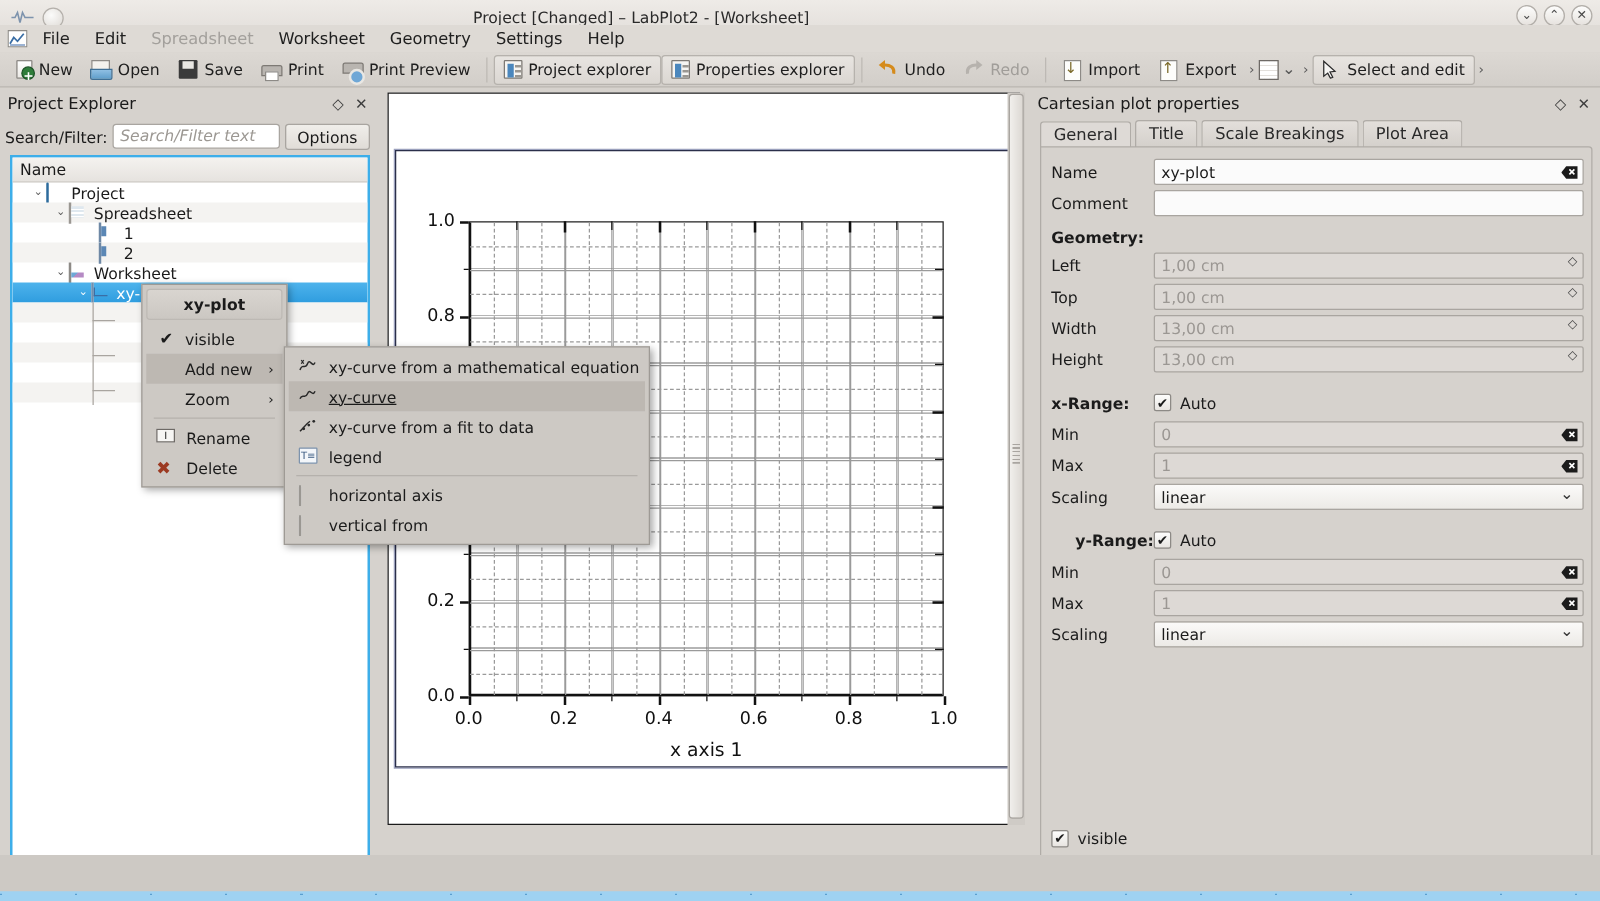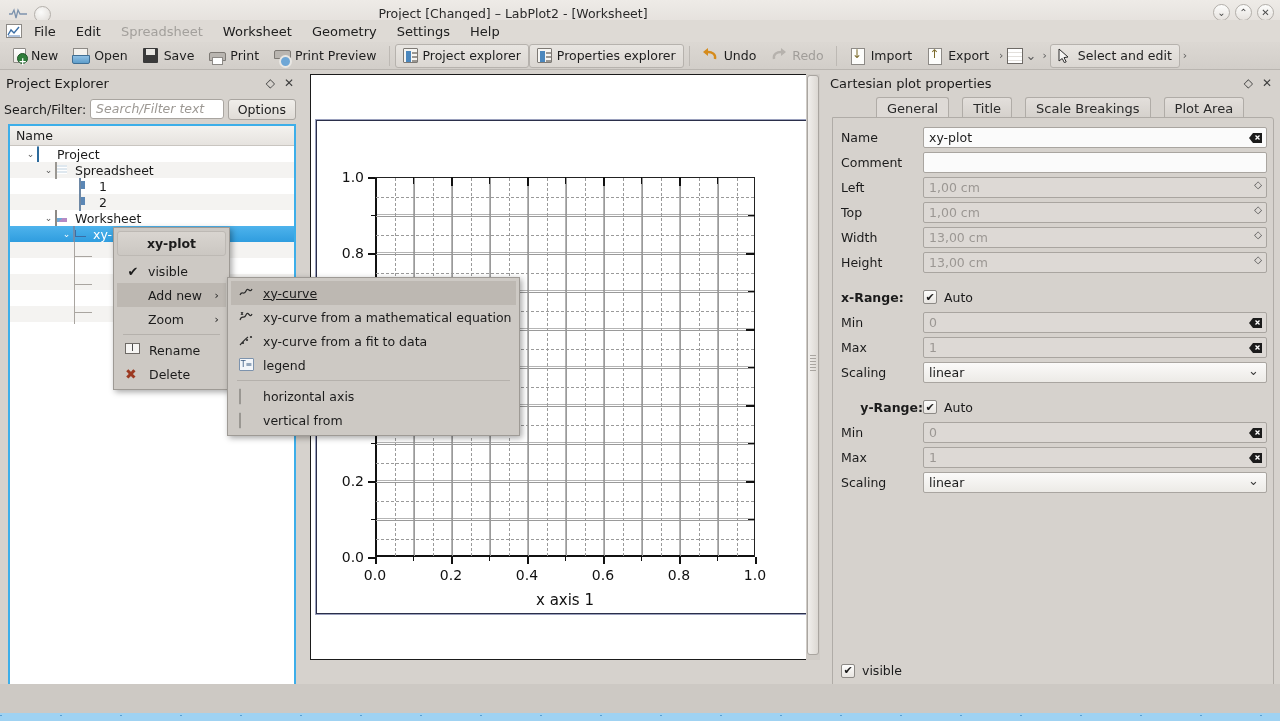--- a/index.html
+++ b/index.html
@@ -207,21 +207,21 @@
     background:repeating-linear-gradient(#a9a5a0 0 1px, transparent 1px 3px);}
   .ws-darkbar { position:absolute; left:4px; top:640px; width:506px; height:14px; background:#777471; }
   .ws-blackline{ position:absolute; left:4px; top:636px; width:506px; height:3px; background:#111; }
 
   
   .dock-right {
     position:absolute; left:826px; top:72px; width:454px; height:612px; background:#d6d2cd;
   }
   .pp-title { position:absolute; left:4px; top:4px; font-size:13px; }
   .pp-btns { position:absolute; right:8px; top:4px; display:flex; gap:9px; font-size:12px; color:#3d3d3d; }
-  .pp-tabs { position:absolute; left:6px; top:24px; display:flex; align-items:center; gap:13px;margin-left:44px; }
+  .pp-tabs { position:absolute; left:6px; top:24px; display:flex; align-items:flex-start; gap:3px; }
   .pp-tab {
     padding:3px 10px 4px; font-size:13px; border:1px solid #b0aca7; border-bottom:none;
     background:linear-gradient(#e3dfdb,#d3cfca); border-radius:3px 3px 0 0; color:#2a2a2a;
   }
   .pp-tab.active { background:#dedad6; border-color:#b0aca7; padding-bottom:5px; position:relative; top:1px; }
   .pp-panel {
     position:absolute; left:6px; top:45px; width:442px; height:592px;
     border:1px solid #b0aca7; border-radius:0 3px 3px 3px; background:#d6d2cd;
   }
   .pp-rows { position:absolute; left:0; top:0; width:442px; padding:7px 8px; }
@@ -621,20 +621,21 @@
           </div>
         </div>
 
         <div class="prow">
           <span class="plabel">Comment</span>
           <div class="pfield">
             <span></span>
           </div>
         </div>
 
+        <div class="section-h">Geometry:</div>
 
         <div class="prow">
           <span class="plabel">Left</span>
           <div class="pfield ro">
             <span>1,00 cm</span>
             <span class="spin">◇</span>
           </div>
         </div>
         <div class="prow">
           <span class="plabel">Top</span>
@@ -763,36 +764,36 @@
         </span>
       <span>Rename</span>
     </div>
     <div class="ctxitem">
       <span class="ctx-ico"><span class="delete-ic">✖</span></span>
       <span>Delete</span>
     </div>
   </div>
 
   <div class="ctxmenu" style="left:227px; top:277px; width:293px;">
-    <div class="ctxitem sel">
-      <span class="ctx-ico curve-ic">
-        <svg width="17" height="13" viewBox="0 0 17 13">
-            <path d="M1 9c2-5 4 1 6-4s4 3 6-2" fill="none" stroke="#2a2a2a" stroke-width="1.2"></path>
-          </svg>
-      </span>
-      <span style="text-decoration:underline;">xy-curve</span>
-    </div>
     <div class="ctxitem">
       <span class="ctx-ico curve-ic">
         <svg width="17" height="13" viewBox="0 0 17 13">
             <path d="M1 10c2-6 4 0 6-5s4 4 6-1" fill="none" stroke="#2a2a2a" stroke-width="1.2"></path>
             <path d="M2 2l2 3M4 2L2 5" stroke="#2a2a2a" stroke-width="1"></path>
           </svg>
       </span>
       <span>xy-curve from a mathematical equation</span>
+    </div>
+    <div class="ctxitem sel">
+      <span class="ctx-ico curve-ic">
+        <svg width="17" height="13" viewBox="0 0 17 13">
+            <path d="M1 9c2-5 4 1 6-4s4 3 6-2" fill="none" stroke="#2a2a2a" stroke-width="1.2"></path>
+          </svg>
+      </span>
+      <span style="text-decoration:underline;">xy-curve</span>
     </div>
     <div class="ctxitem">
       <span class="ctx-ico curve-ic">
         <svg width="17" height="13" viewBox="0 0 17 13">
             <path d="M1 11c3-3 5-6 8-8" fill="none" stroke="#2a2a2a" stroke-width="1.2"></path>
             <circle cx="4" cy="9" r="1.1" fill="#2a2a2a"></circle>
             <circle cx="8" cy="6" r="1.1" fill="#2a2a2a"></circle>
             <circle cx="12" cy="3" r="1.1" fill="#2a2a2a"></circle>
           </svg>
       </span>

